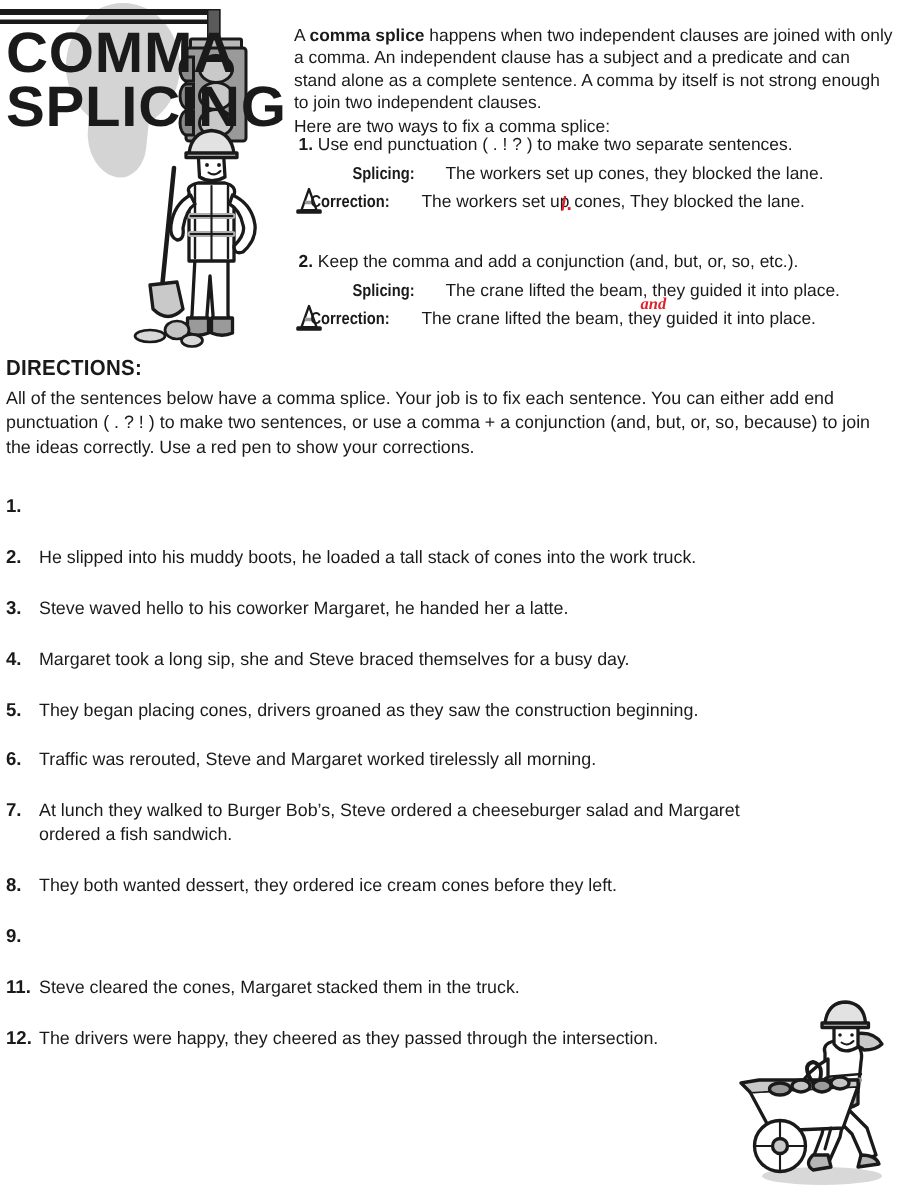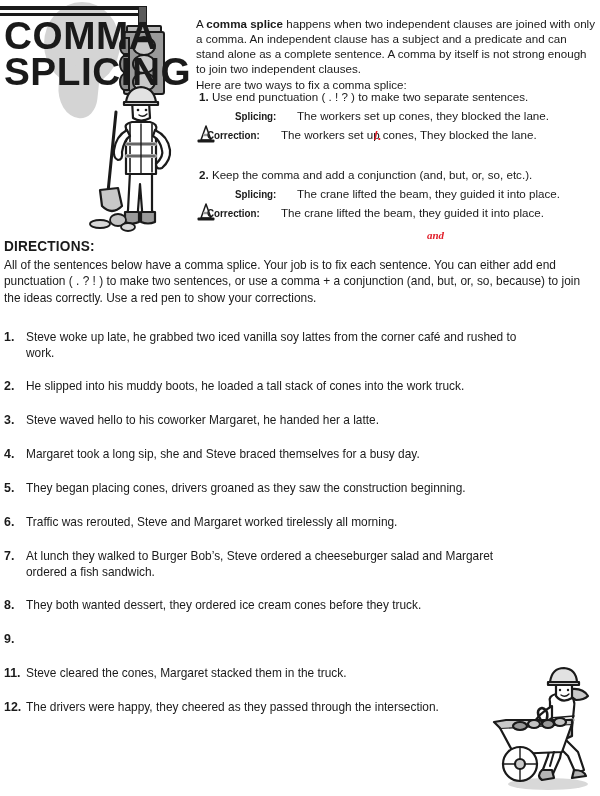--- a/index.html
+++ b/index.html
@@ -326,34 +326,33 @@
       <span class="ex-text">The crane lifted the beam, they guided it into place.</span>
     </div>
     <div class="ex-line">
       <svg class="cone-icon" viewBox="0 0 22 20">
         <path d="M11 2 L16 16 L6 16 Z" fill="#ffffff" stroke="#1a1a1a" stroke-width="1.5" stroke-linejoin="round"></path>
         <path d="M8.2 11 L13.8 11" stroke="#9a9a9a" stroke-width="2.4"></path>
         <rect x="2.5" y="15.5" width="17" height="3" rx="1" fill="#1a1a1a"></rect>
       </svg>
       <span class="ex-label ex-correct">Correction:</span>
       <span class="ex-text">The crane lifted the beam, they guided it into place.</span>
-      <span class="red-word" style="left:238px; top:-10px;margin-top:32px;">and</span>
+      <span class="red-word" style="left:238px; top:-10px;">and</span>
     </div>
   </div>
 </div>
 
 <div id="directions">
   <div class="dir-title">DIRECTIONS:</div>
   <div class="dir-body">All of the sentences below have a comma splice. Your job is to fix each sentence. You can either add end punctuation ( . ? ! ) to make two sentences, or use a comma + a conjunction (and, but, or, so, because) to join the ideas correctly. Use a red pen to show your corrections.</div>
 </div>
 
 <div id="questions">
   <div class="q-item">
     <span class="q-num">1.</span>
-    <span class="q-text">Steve woke up late, he grabbed two iced vanilla soy lattes from the corner café and rushed to work.</span>
   </div>
   <div class="q-item">
     <span class="q-num">2.</span>
     <span class="q-text">He slipped into his muddy boots, he loaded a tall stack of cones into the work truck.</span>
   </div>
   <div class="q-item">
     <span class="q-num">3.</span>
     <span class="q-text">Steve waved hello to his coworker Margaret, he handed her a latte.</span>
   </div>
   <div class="q-item">
@@ -367,21 +366,21 @@
   <div class="q-item">
     <span class="q-num">6.</span>
     <span class="q-text">Traffic was rerouted, Steve and Margaret worked tirelessly all morning.</span>
   </div>
   <div class="q-item">
     <span class="q-num">7.</span>
     <span class="q-text">At lunch they walked to Burger Bob’s, Steve ordered a cheeseburger salad and Margaret ordered a fish sandwich.</span>
   </div>
   <div class="q-item">
     <span class="q-num">8.</span>
-    <span class="q-text">They both wanted dessert, they ordered ice cream cones before they truck.</span>
+    <span class="q-text">They both wanted dessert, they ordered ice cream cones before they left.</span>
   </div>
   <div class="q-item">
     <span class="q-num">9.</span>
   </div>
   <div class="q-item">
     <span class="q-num">11.</span>
     <span class="q-text">Steve cleared the cones, Margaret stacked them in the truck.</span>
   </div>
   <div class="q-item">
     <span class="q-num">12.</span>

